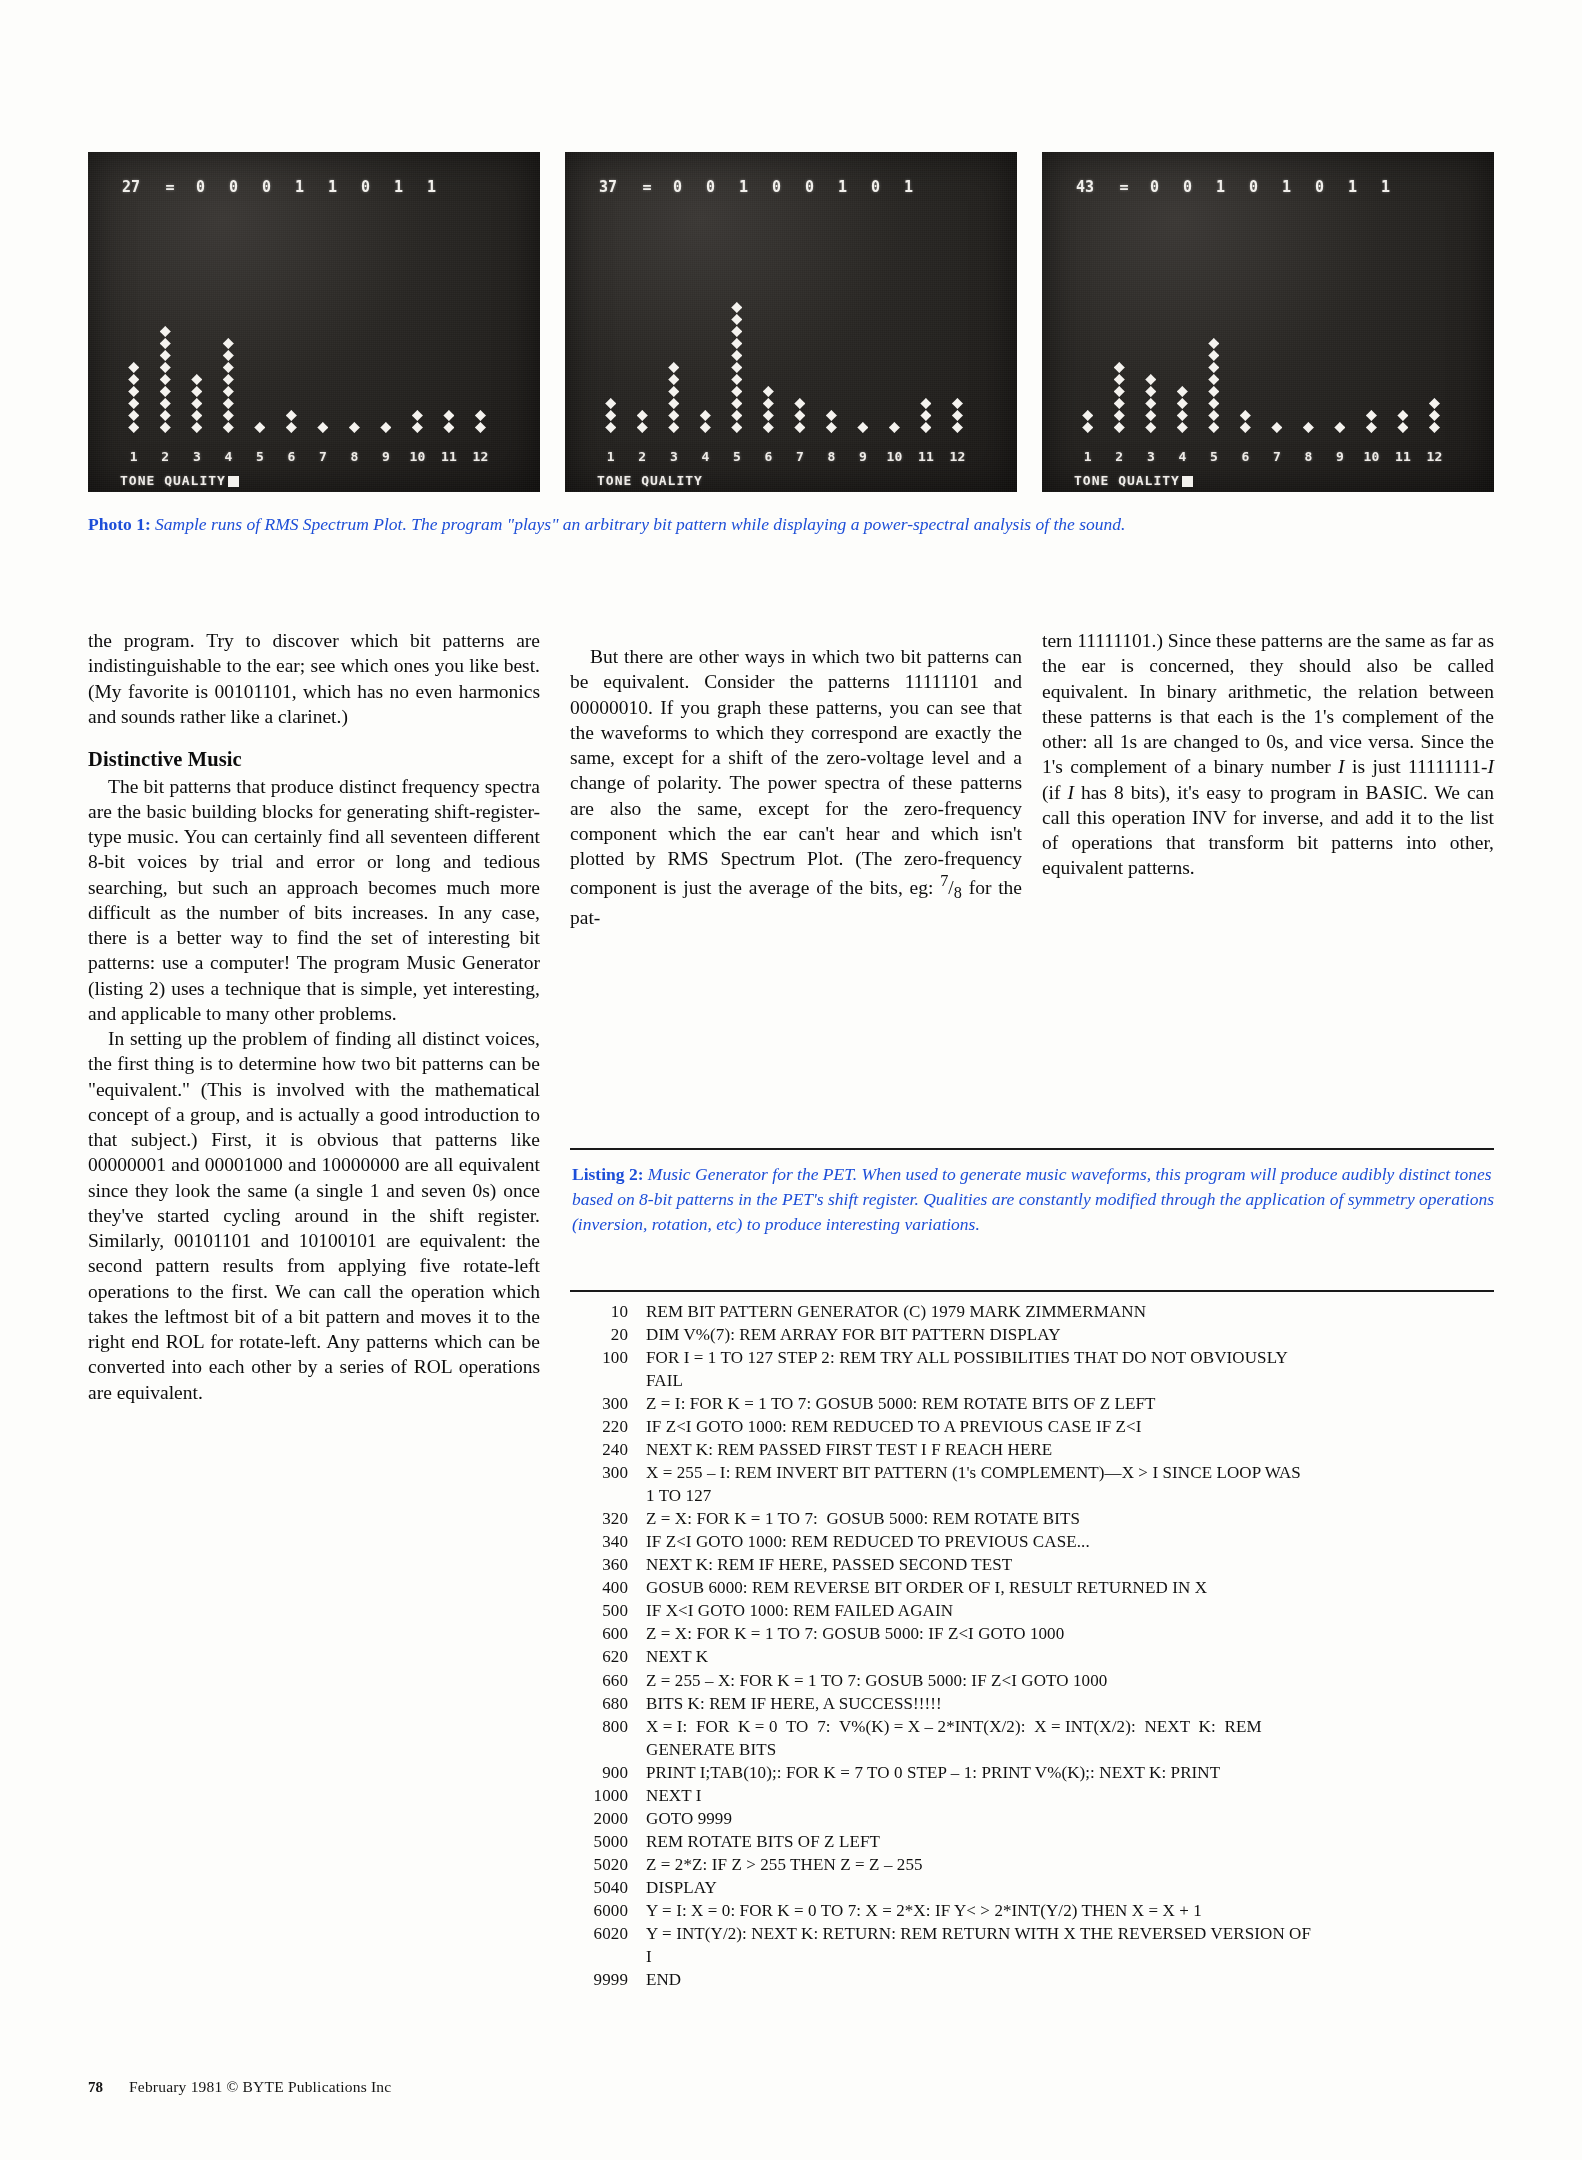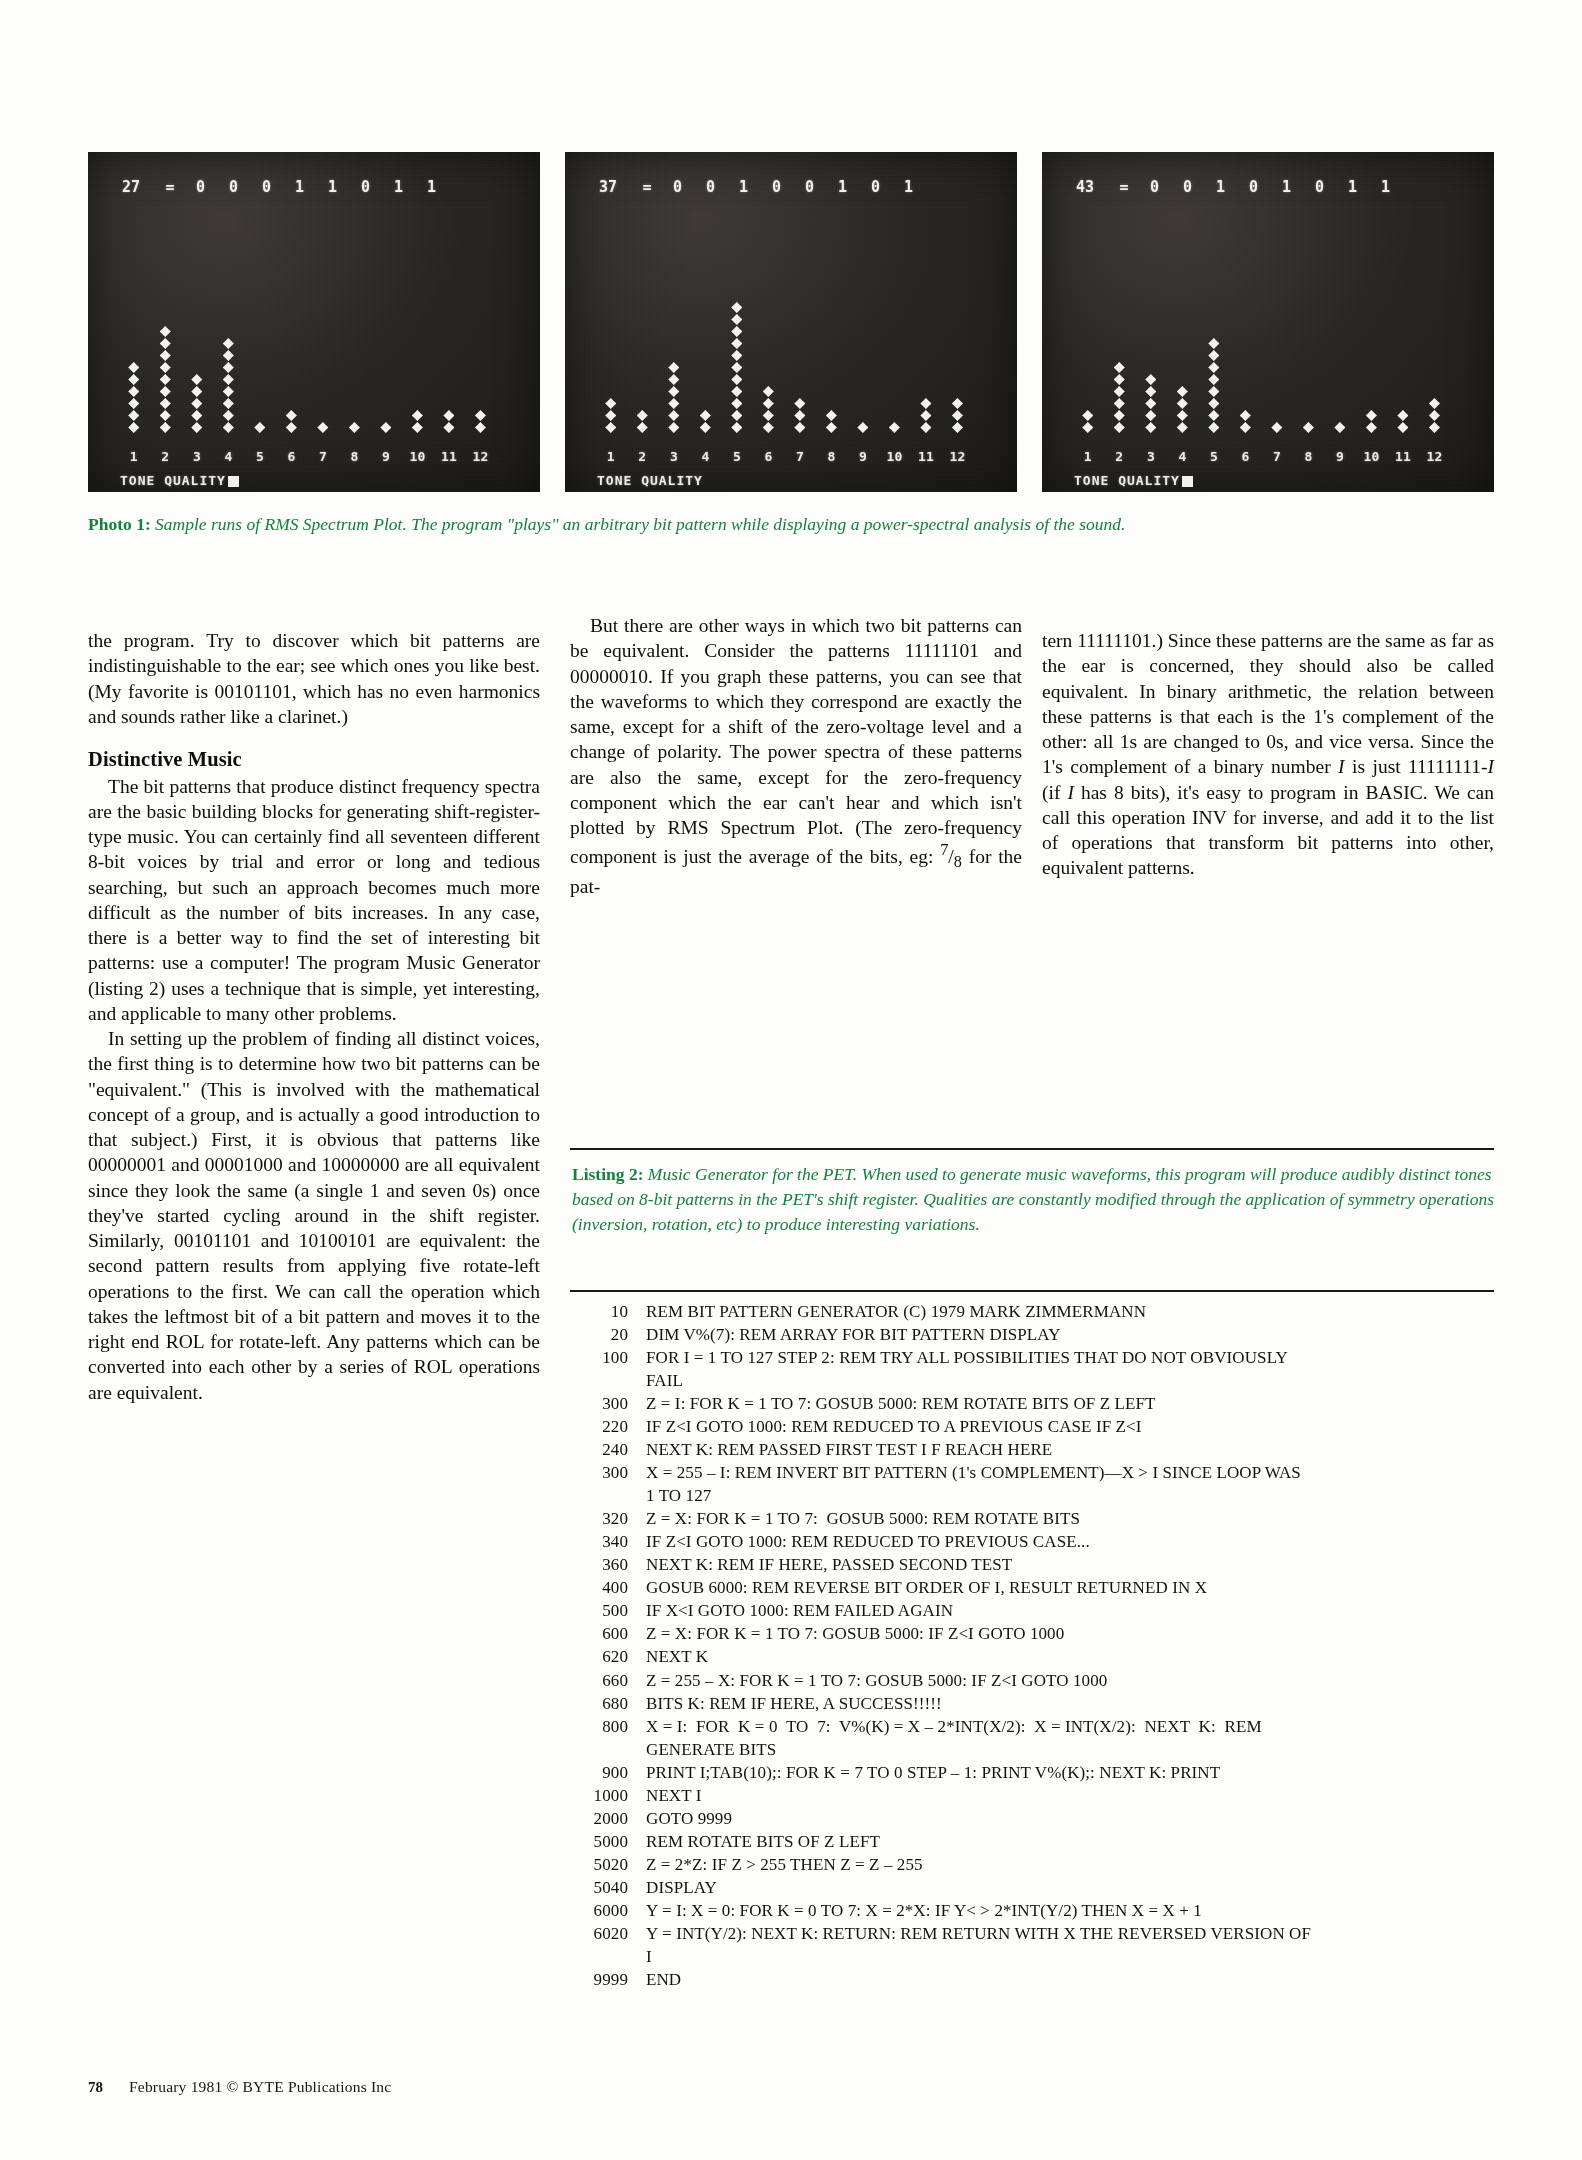--- a/index.html
+++ b/index.html
@@ -74,40 +74,40 @@
   }
   .cursor{
     display:inline-block;width:11px;height:11px;background:#f3f1ed;
     vertical-align:middle;margin-left:2px;
   }
 
   
   .cap{
     position:absolute;
     font-family:"Liberation Serif","DejaVu Serif",serif;
-    font-size:17.5px;line-height:1.42;font-style:italic;color:#15803d;
+    font-size:17.5px;line-height:1.42;font-style:italic;color:#1d4ed8;
   }
   .cap b{font-style:normal;font-weight:bold;}
   #photo-caption{left:88px;top:512px;width:1406px;}
 
   
   .col{
     position:absolute;width:452px;
     font-size:19.5px;line-height:1.295;text-align:justify;
     hyphens:none;color:#0d0d0d;
   }
   .col p{margin:0;text-indent:0;}
   .col p+p{margin-top:0;}
   .col p.ind{text-indent:20px;}
   .sub{
     font-weight:bold;font-size:20.5px;margin:17px 0 1px 0;
     font-family:"Liberation Serif","DejaVu Serif",serif;letter-spacing:.1px;
   }
   #col1{left:88px;top:628px;}
-  #col2{left:570px;top:613px;width:452px;}
+  #col2{left:570px;top:644px;width:452px;}
   #col3{left:1042px;top:628px;width:452px;}
 
   
   .listing-rule{
     position:absolute;left:570px;width:924px;height:2px;background:#1a1a1a;
   }
   #rule-top{top:1148px;}
   #listing-caption{left:572px;top:1162px;width:922px;font-size:17.5px;line-height:1.44;}
   #rule-mid{top:1290px;}
 

